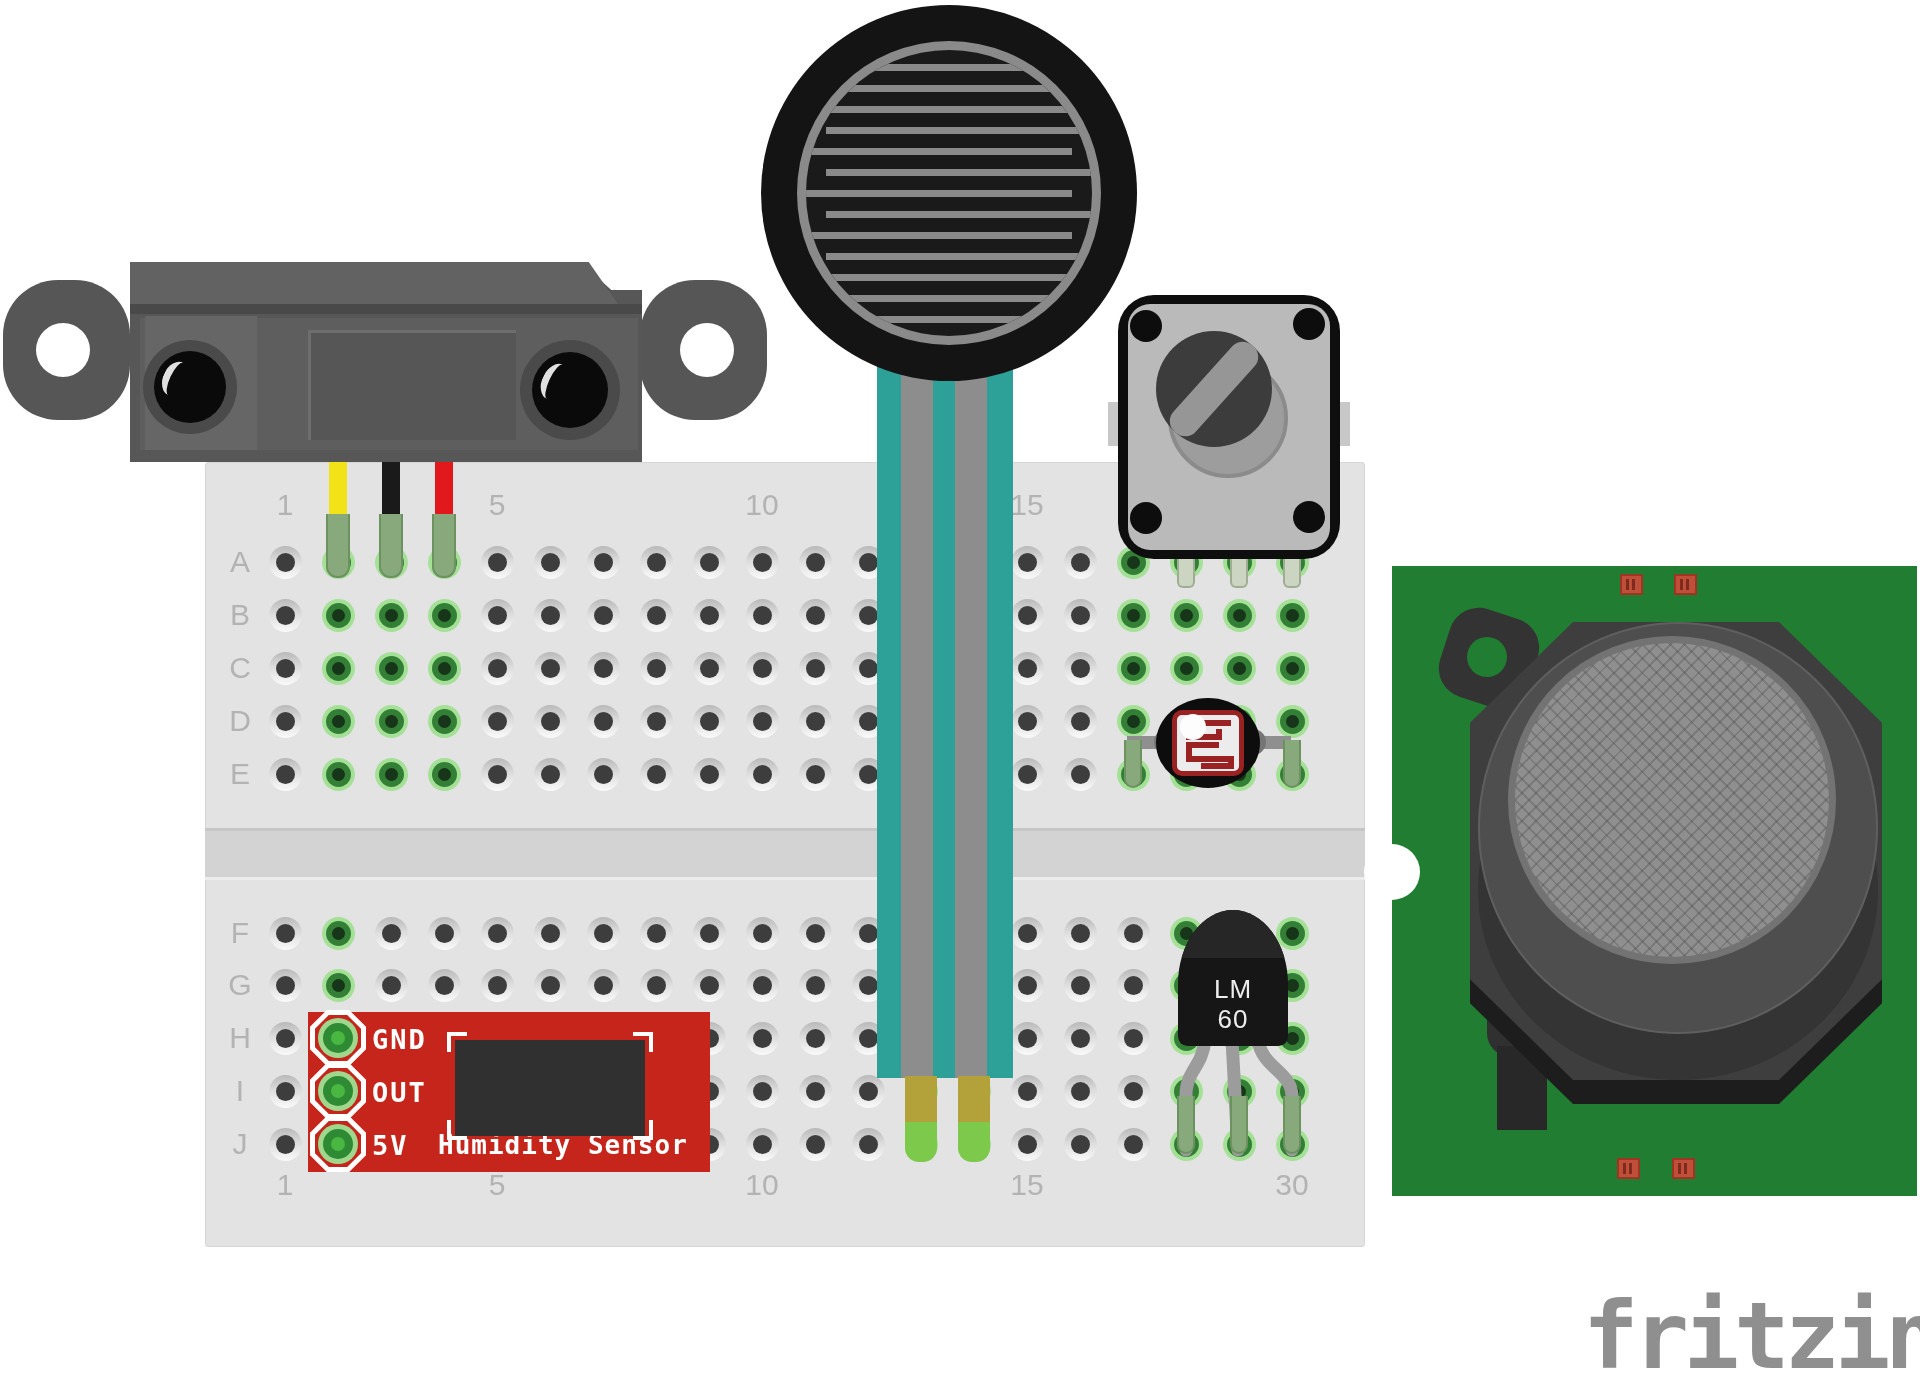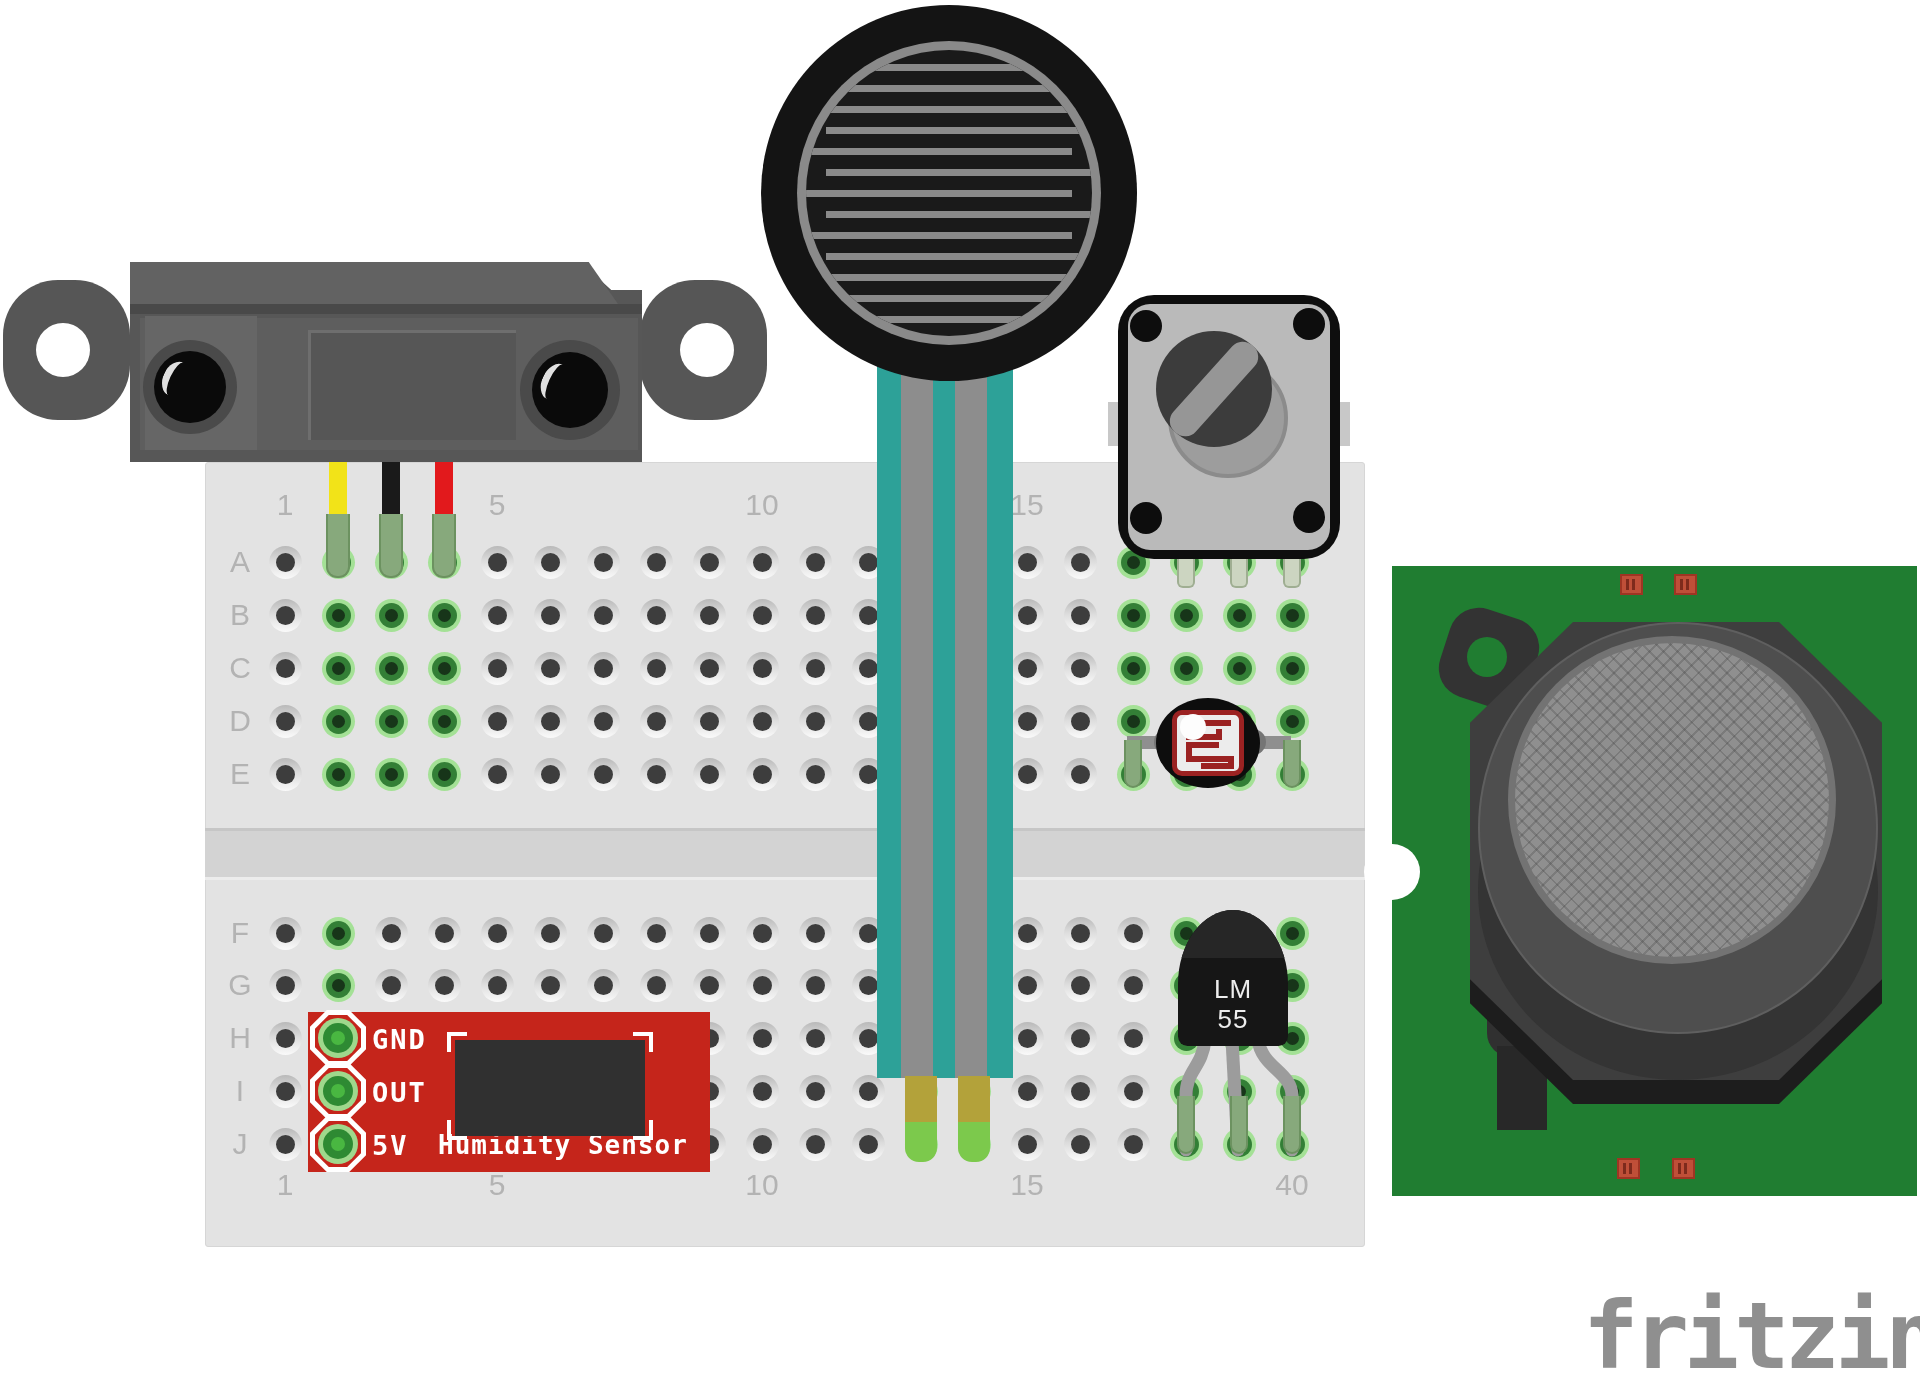--- a/index.html
+++ b/index.html
@@ -63,21 +63,21 @@
   <div class="abs" id="bb-channel"></div>
   <div class="abs" id="bb-labels" style="left:0;top:0;width:1920px;height:1385px;">
       <div class="bb-label" style="left: 285px; top: 505px;">1</div>
       <div class="bb-label" style="left: 497px; top: 505px;">5</div>
       <div class="bb-label" style="left: 762px; top: 505px;">10</div>
       <div class="bb-label" style="left: 1027px; top: 505px;">15</div>
       <div class="bb-label" style="left: 285px; top: 1185px;">1</div>
       <div class="bb-label" style="left: 497px; top: 1185px;">5</div>
       <div class="bb-label" style="left: 762px; top: 1185px;">10</div>
       <div class="bb-label" style="left: 1027px; top: 1185px;">15</div>
-      <div class="bb-label" style="left: 1292px; top: 1185px;">40</div>
+      <div class="bb-label" style="left: 1292px; top: 1185px;">30</div>
       <div class="bb-label" style="left: 240px; top: 562px;">A</div>
       <div class="bb-label" style="left: 240px; top: 615px;">B</div>
       <div class="bb-label" style="left: 240px; top: 668px;">C</div>
       <div class="bb-label" style="left: 240px; top: 721px;">D</div>
       <div class="bb-label" style="left: 240px; top: 774px;">E</div>
       <div class="bb-label" style="left: 240px; top: 933px;">F</div>
       <div class="bb-label" style="left: 240px; top: 985px;">G</div>
       <div class="bb-label" style="left: 240px; top: 1038px;">H</div>
       <div class="bb-label" style="left: 240px; top: 1091px;">I</div>
       <div class="bb-label" style="left: 240px; top: 1144px;">J</div>
@@ -382,21 +382,21 @@
     </svg>
     <div class="pin-sage" style="left:1177px;top:1096px;width:18px;height:58px;"></div>
     <div class="pin-sage" style="left:1230px;top:1096px;width:18px;height:58px;"></div>
     <div class="pin-sage" style="left:1283px;top:1096px;width:18px;height:58px;"></div>
     <div class="abs" style="left:1178px;top:910px;width:110px;height:136px;background:#161616;
          border-radius:58px 58px 10px 10px / 78px 78px 10px 10px;overflow:hidden;">
       <div style="position:absolute;left:0;top:0;width:110px;height:48px;background:#262626;"></div>
     </div>
     <div class="abs" id="lm35-text">
       <div>LM</div>
-      <div>55</div>
+      <div>60</div>
     </div>
   </div>
 
   <div>
     <div class="abs" style="left:308px;top:1012px;width:402px;height:160px;background:#c5251b;"></div>
     <div class="abs oct" style="left:310px;top:1010px;width:56px;height:56px;background:#ffffff;"></div>
     <div class="abs oct" style="left:310px;top:1063px;width:56px;height:56px;background:#ffffff;"></div>
     <div class="abs oct" style="left:310px;top:1116px;width:56px;height:56px;background:#ffffff;"></div>
     <div class="abs oct" style="left:315px;top:1015px;width:46px;height:46px;background:#c5251b;"></div>
     <div class="abs oct" style="left:315px;top:1068px;width:46px;height:46px;background:#c5251b;"></div>

